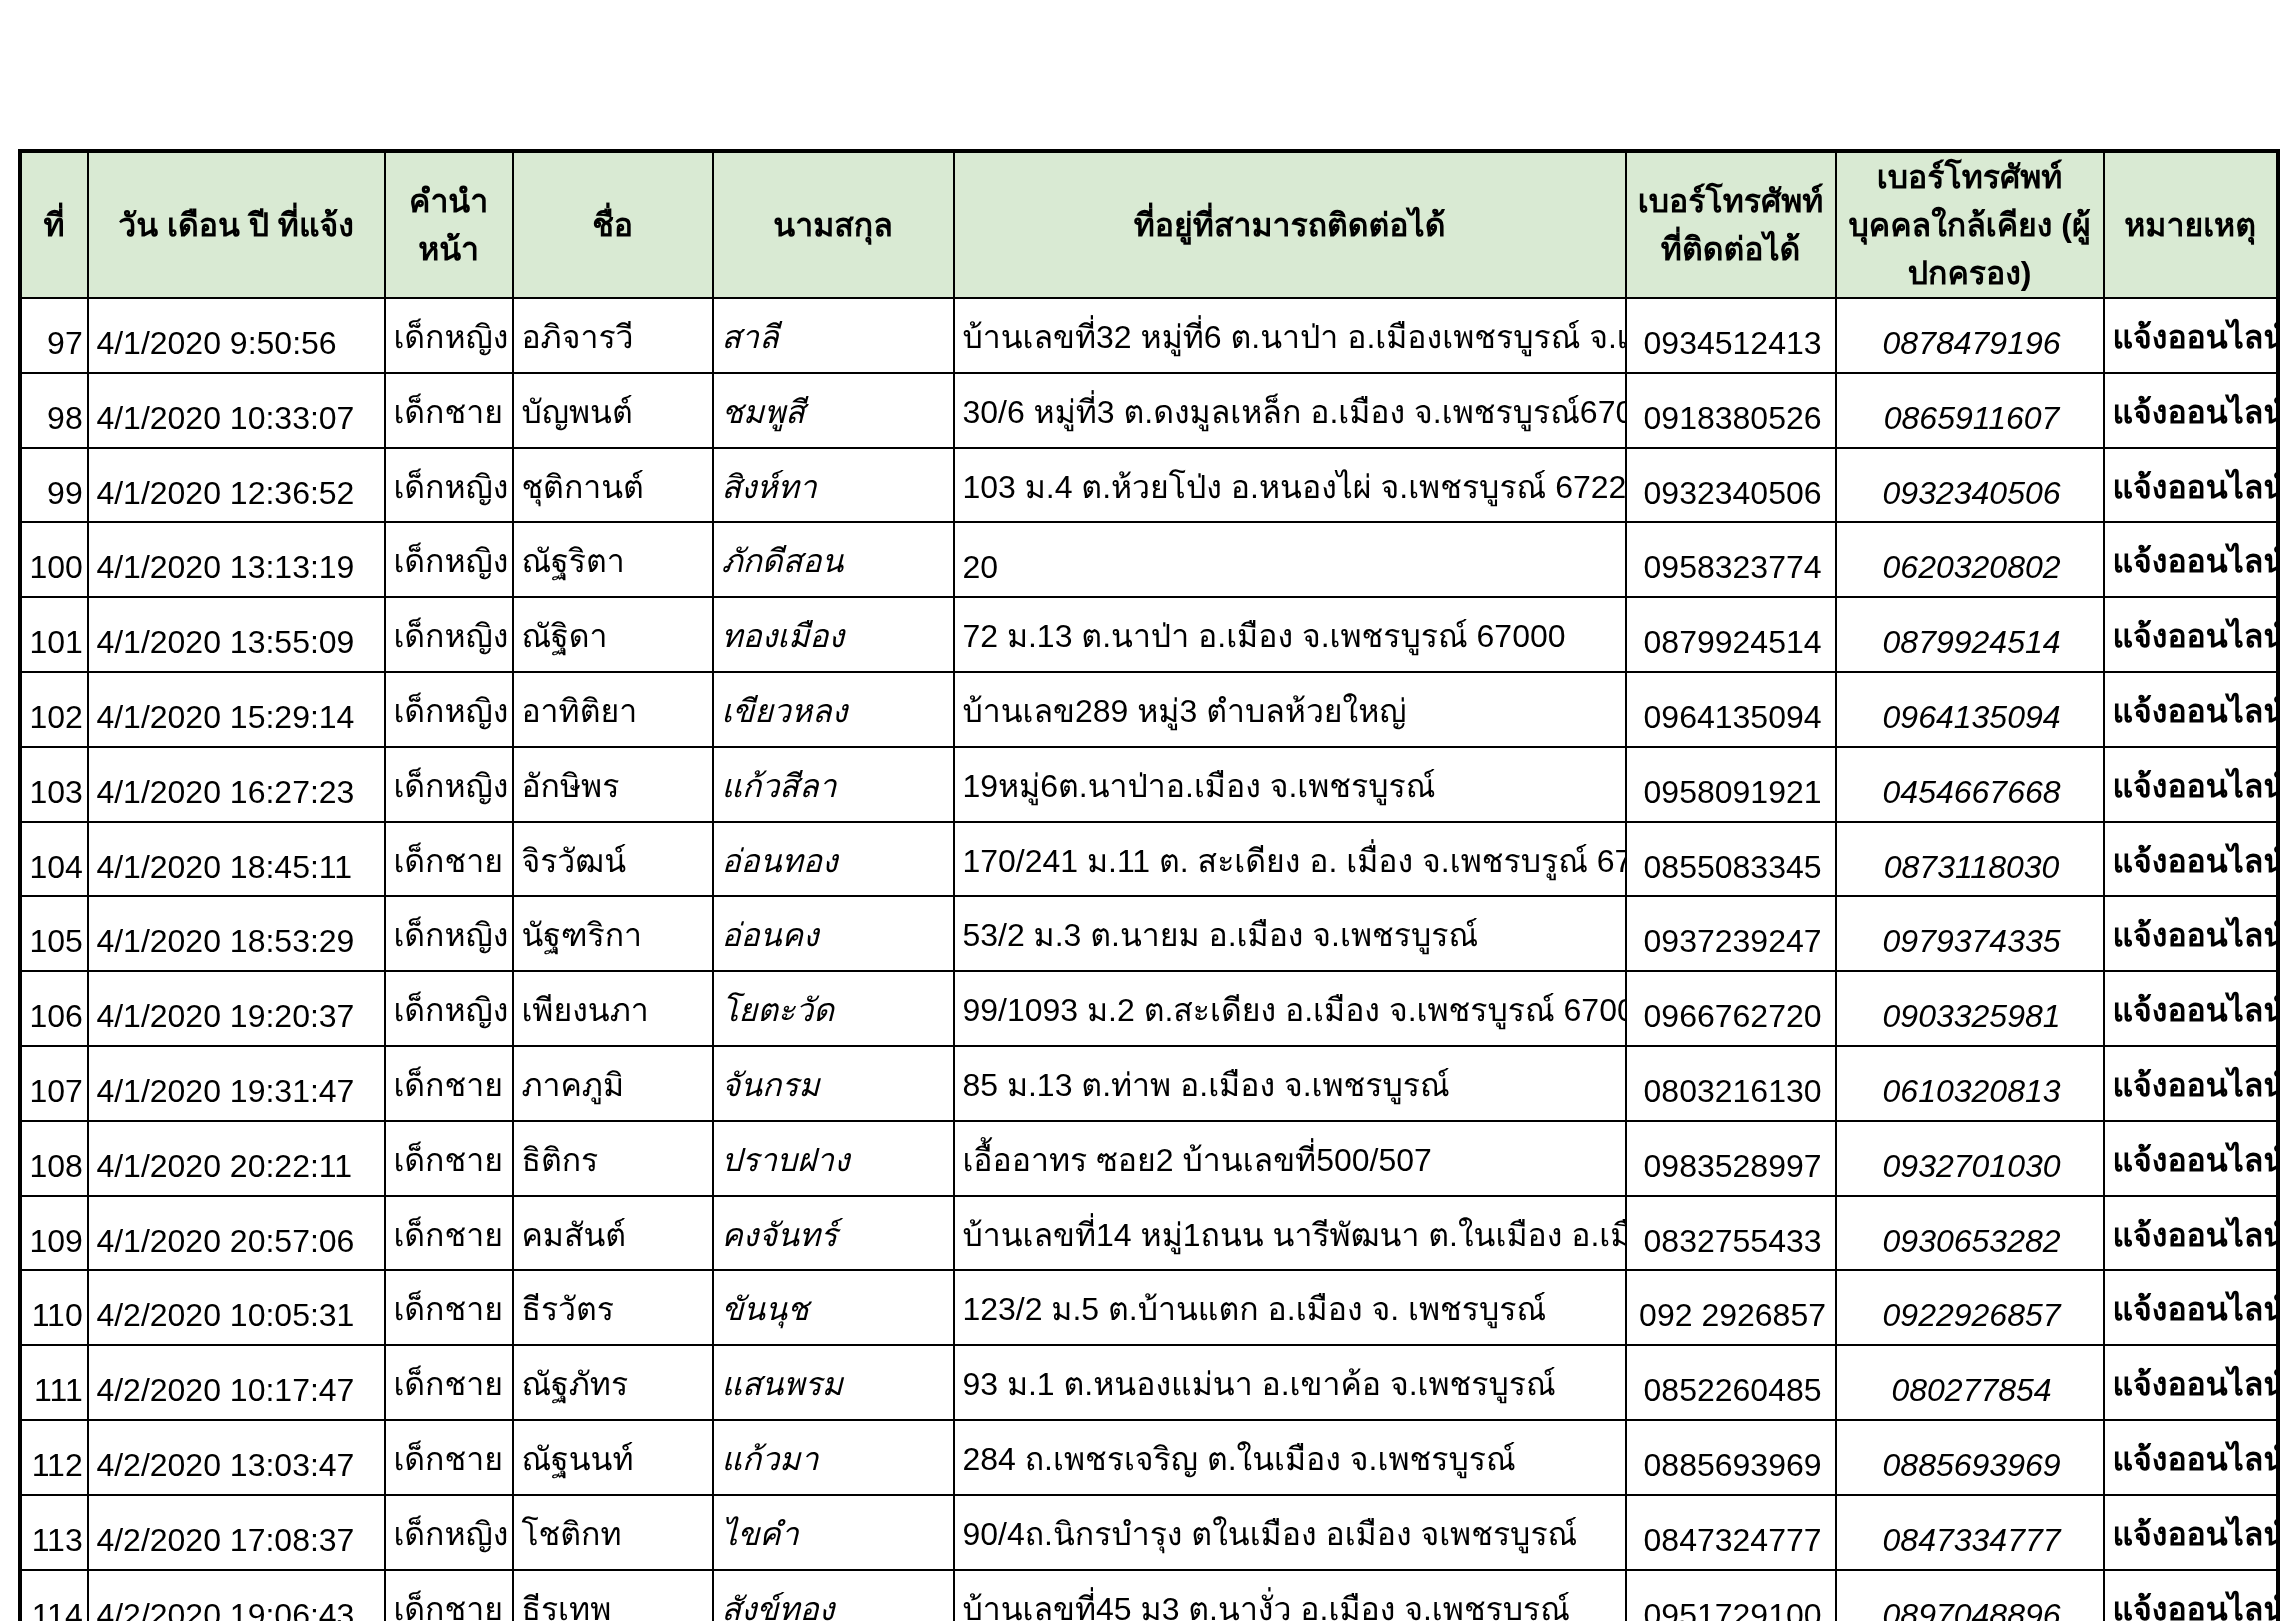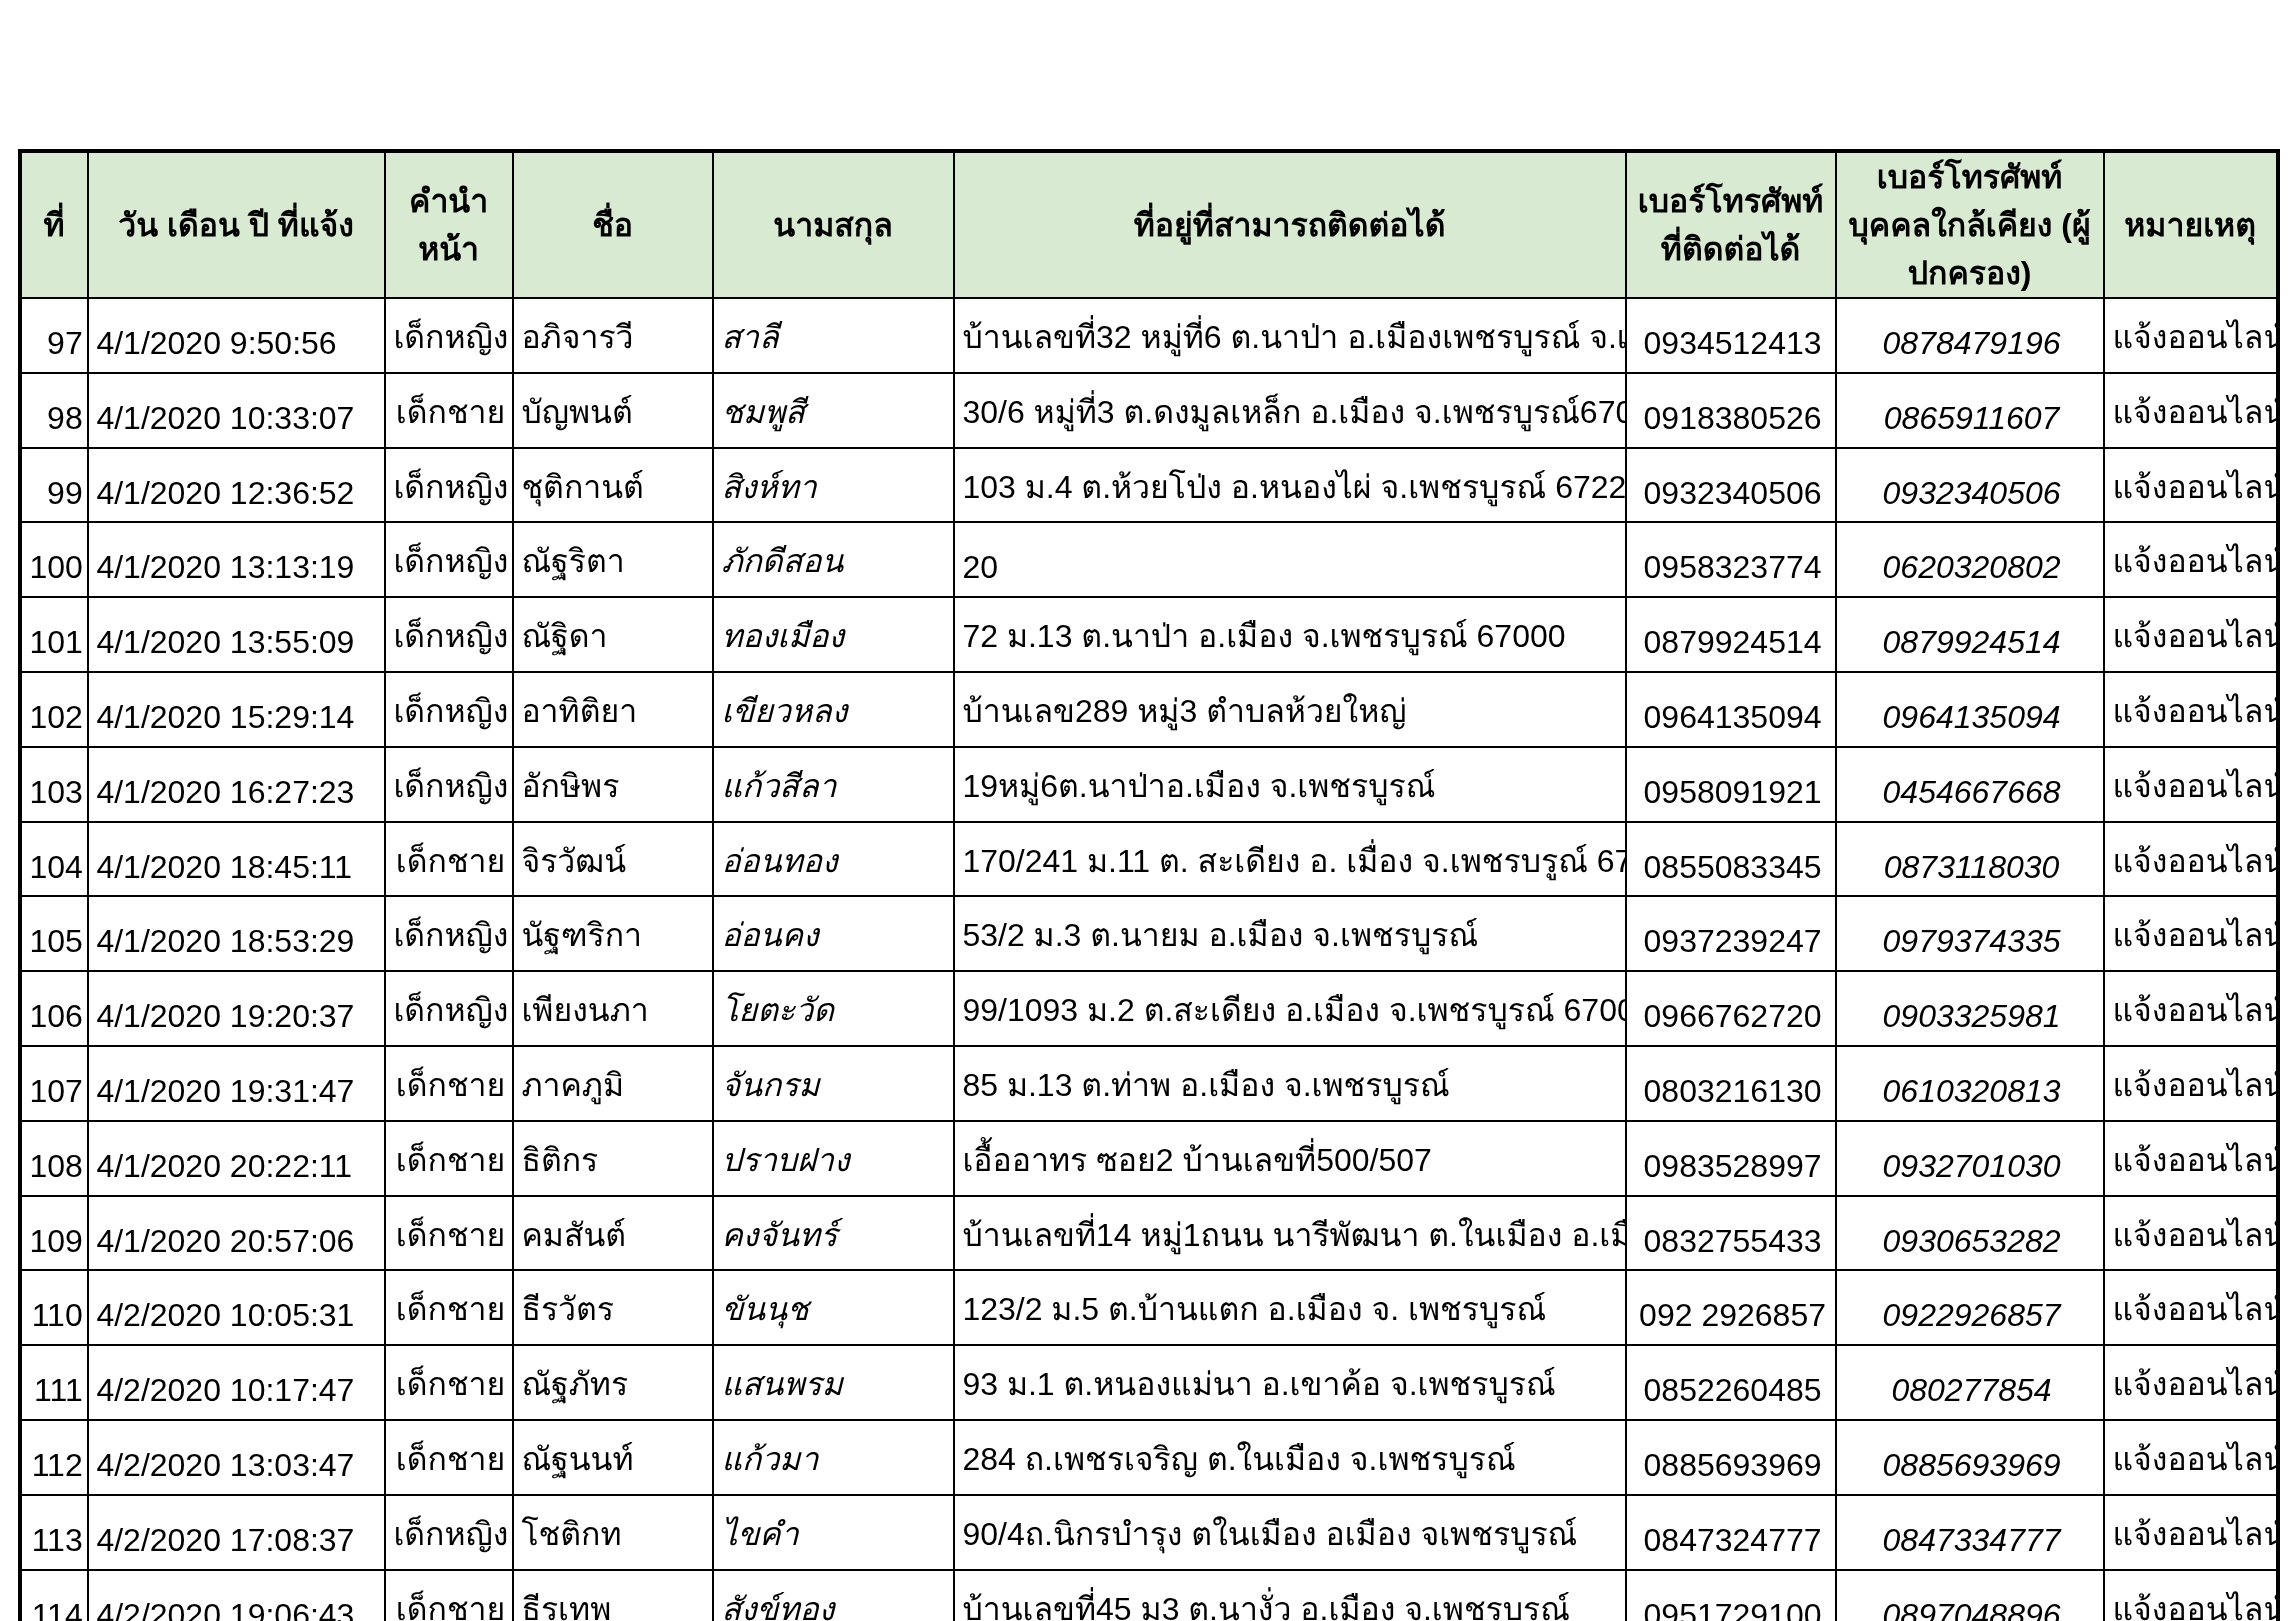--- a/index.html
+++ b/index.html
@@ -39,27 +39,27 @@
   .report-table tbody td {
     height: 63px;
     font-size: 32px;
     vertical-align: bottom;
     padding: 0 3.9px 9.8px 7.8px;
     white-space: nowrap;
     overflow: hidden;
   }
   td.c-no      { text-align: right; padding-right: 4.9px; }
   td.c-date    { text-align: left; }
-  td.c-prefix  { text-align: center; border-radius: 29px; }
+  td.c-prefix  { text-align: left; border-radius: 29px; }
   td.c-name    { text-align: left; }
   td.c-surname { text-align: left; font-style: italic; }
   td.c-address { text-align: left; }
   td.c-phone   { text-align: center; }
   td.c-gphone  { text-align: center; font-style: italic; }
-  td.c-note    { text-align: center; padding-left: 5.9px; }
+  td.c-note    { text-align: center; padding-left: 5.9px; font-weight: bold; }
 </style>
 </head>
 <body>
 
 <div class="page">
   <table class="report-table">
     <colgroup>
       <col style="width:68px">
       <col style="width:297px">
       <col style="width:128px">

